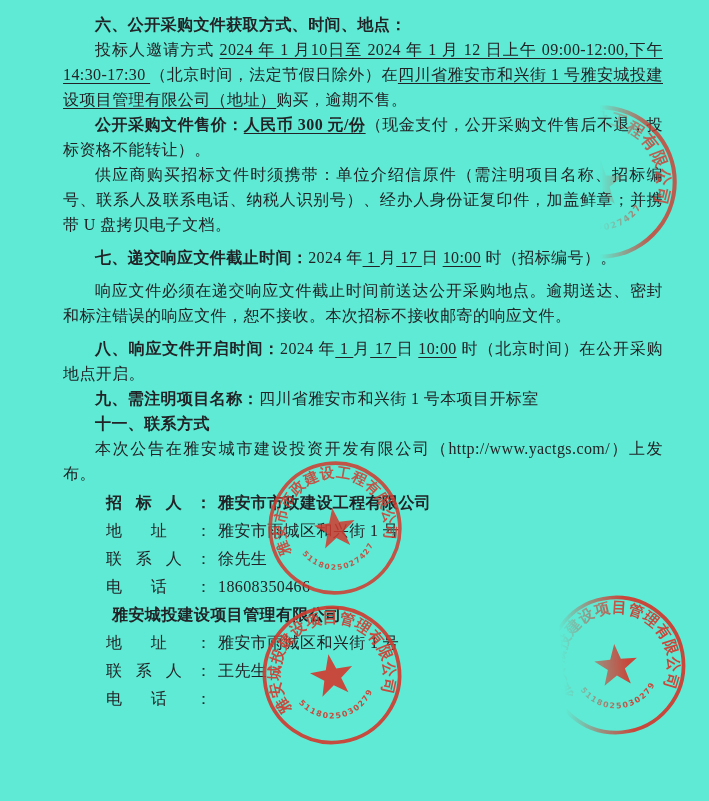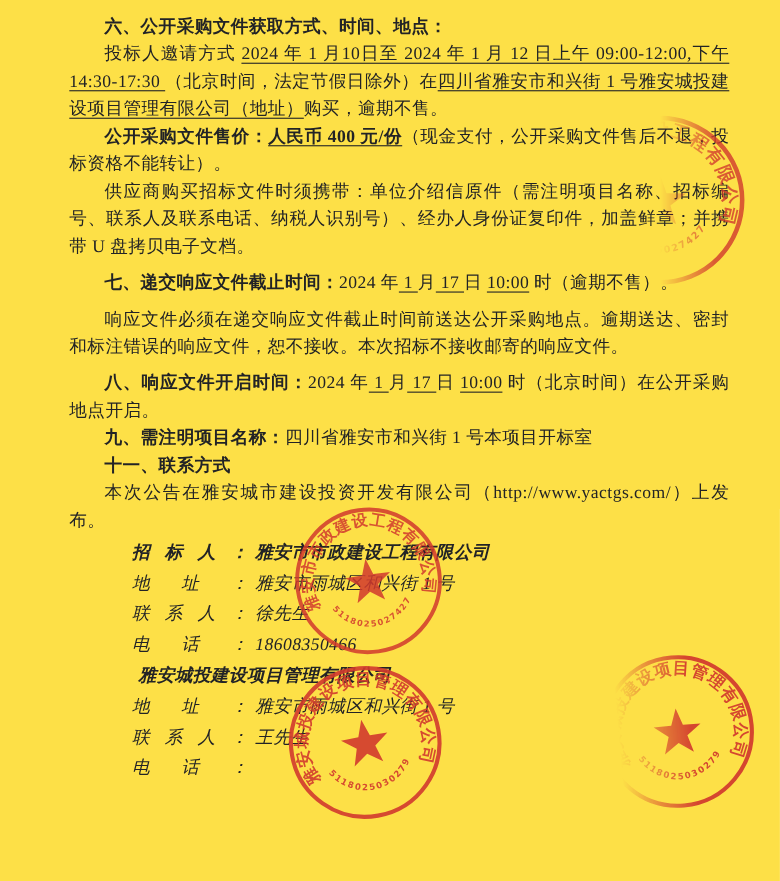--- a/index.html
+++ b/index.html
@@ -1,40 +1,40 @@
 <!DOCTYPE html>
 <html><head>
 <meta charset="utf-8">
 <style>
   * { margin: 0; padding: 0; box-sizing: border-box; }
   html, body { background: #ffffff; }
   .page {
     position: relative;
     width: 709px;
     height: 801px;
-    background: #fde047;
+    background: #5eead4;
     overflow: hidden;
     font-family: "Liberation Serif", "DejaVu Serif", serif;
     color: #222326;
   }
   .doc-body {
     position: absolute;
     left: 0; top: 0;
     width: 709px;
     padding: 12px 46px 0 63px;
     font-size: 16px;
     line-height: 25px;
     text-align: justify;
     letter-spacing: 0.4px;
   }
   .para { text-indent: 2em; }
   .gap-before { margin-top: 8px; }
   .b { font-weight: 700; }
   .u { text-decoration: underline; text-underline-offset: 3px; }
-  .contacts { margin-left: 57px; margin-top: 3px; line-height: 28px; font-style: italic; }
+  .contacts { margin-left: 43px; margin-top: 3px; line-height: 28px; }
   .crow { display: flex; align-items: baseline; }
   .clabel {
     display: inline-block;
     width: 106px;
     text-align: justify;
     text-align-last: justify;
     flex: 0 0 106px;
   }
   .cvalue { margin-left: 6px; }
 
@@ -83,26 +83,26 @@
 <body>
 
 <div class="page">
 
   <div class="doc-body">
 
     <p class="para b">六、公开采购文件获取方式、时间、地点：</p>
 
     <p class="para"><span>投标人邀请方式 </span><span class="u">2024 年 1 月10日至 2024 年 1 月 12 日上午 09:00-12:00,下午 14:30-17:30 </span><span>（北京时间，法定节假日除外）在</span><span class="u">四川省雅安市和兴街 1 号雅安城投建设项目管理有限公司（地址）</span><span>购买，逾期不售。</span></p>
 
-    <p class="para"><span class="b">公开采购文件售价：</span><span class="b u">人民币 400 元/份</span><span>（现金支付，公开采购文件售后不退，投标资格不能转让）。</span></p>
+    <p class="para"><span class="b">公开采购文件售价：</span><span class="b u">人民币 300 元/份</span><span>（现金支付，公开采购文件售后不退，投标资格不能转让）。</span></p>
 
 
     <p class="para">供应商购买招标文件时须携带：单位介绍信原件（需注明项目名称、招标编号、联系人及联系电话、纳税人识别号）、经办人身份证复印件，加盖鲜章；并携带 U 盘拷贝电子文档。</p>
 
-    <p class="para gap-before"><span class="b">七、递交响应文件截止时间：</span><span>2024 年</span><span class="u"> 1 </span><span>月</span><span class="u"> 17 </span><span>日 </span><span class="u">10:00</span><span> 时（逾期不售）。</span></p>
+    <p class="para gap-before"><span class="b">七、递交响应文件截止时间：</span><span>2024 年</span><span class="u"> 1 </span><span>月</span><span class="u"> 17 </span><span>日 </span><span class="u">10:00</span><span> 时（招标编号）。</span></p>
 
     <p class="para gap-before">响应文件必须在递交响应文件截止时间前送达公开采购地点。逾期送达、密封和标注错误的响应文件，恕不接收。本次招标不接收邮寄的响应文件。</p>
 
     <p class="para gap-before"><span class="b">八、响应文件开启时间：</span><span>2024 年</span><span class="u"> 1 </span><span>月</span><span class="u"> 17 </span><span>日 </span><span class="u">10:00</span><span> 时（北京时间）在公开采购地点开启。</span></p>
 
     <p class="para"><span class="b">九、需注明项目名称：</span><span>四川省雅安市和兴街 1 号本项目开标室</span></p>
 
 
     <p class="para b">十一、联系方式</p>
 

